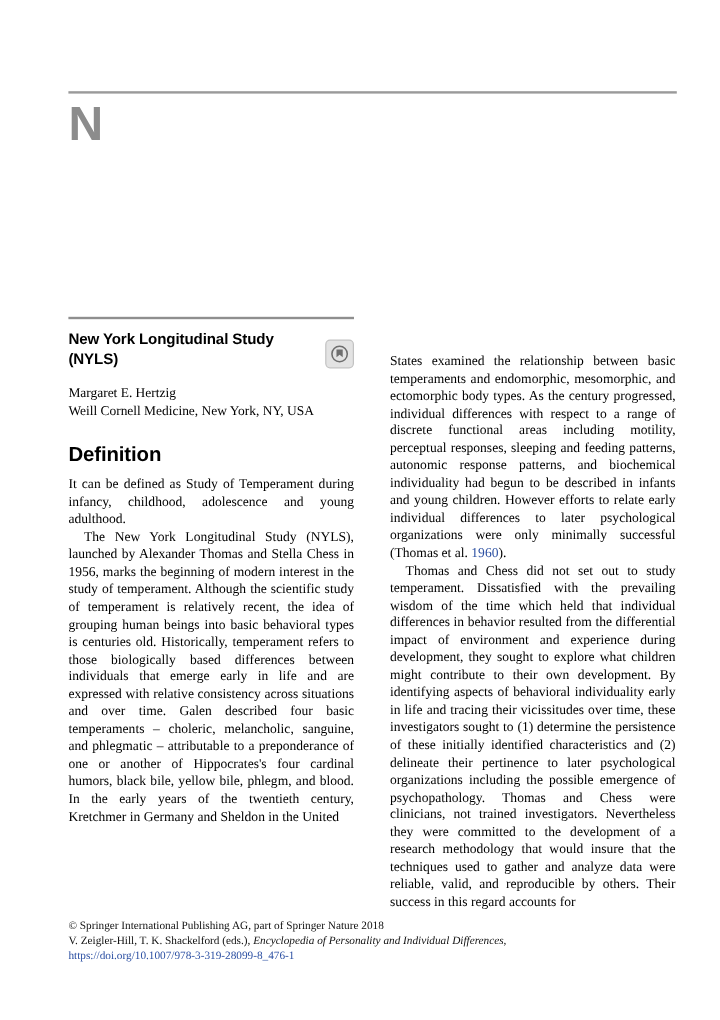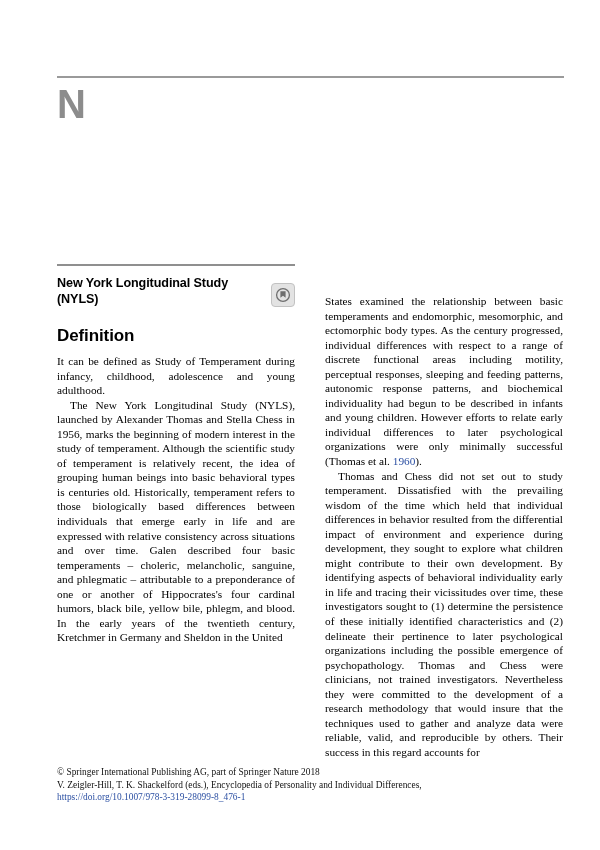--- a/index.html
+++ b/index.html
@@ -132,21 +132,21 @@
   .footer {
     position: absolute;
     left: 57px;
     top: 766px;
     width: 507px;
     font-size: 9.4px;
     line-height: 12.6px;
     color: #111;
   }
   .footer .line { white-space: nowrap; }
-  .footer .ital { }
+  .footer .ital { font-style: italic; }
   .footer .doi {
     color: #2b4fa2;
     text-decoration: none;
   }
   .copy-glyph { font-size: 9.4px; }
 </style>
 </head>
 <body>
 
 <div class="page">
@@ -162,20 +162,22 @@
     <div class="entry-title-row">
       <div class="entry-title">New York Longitudinal Study (NYLS)</div>
       <div class="crossmark">
         <svg width="16" height="16" viewBox="0 0 16 16" aria-hidden="true">
           <circle cx="8" cy="8" r="6.4" fill="none" stroke="#6e6e6e" stroke-width="1.3"></circle>
           <path d="M5.4 4.2 h5.2 v6.6 l-2.6 -2.1 l-2.6 2.1 z" fill="#6e6e6e"></path>
         </svg>
       </div>
     </div>
 
+    <div class="author">Margaret E. Hertzig</div>
+    <div class="affil">Weill Cornell Medicine, New York, NY, USA</div>
 
     <h2 class="head">Definition</h2>
     <p class="body">It can be defined as Study of Temperament during infancy, childhood, adolescence and young adulthood.</p>
 
     <p class="body">The New York Longitudinal Study (NYLS), launched by Alexander Thomas and Stella Chess in 1956, marks the beginning of modern interest in the study of temperament. Although the scientific study of temperament is relatively recent, the idea of grouping human beings into basic behavioral types is centuries old. Historically, temperament refers to those biologically based differences between individuals that emerge early in life and are expressed with relative consistency across situations and over time. Galen described four basic temperaments – choleric, melancholic, sanguine, and phlegmatic – attributable to a preponderance of one or another of Hippocrates's four cardinal humors, black bile, yellow bile, phlegm, and blood. In the early years of the twentieth century, Kretchmer in Germany and Sheldon in the United</p>
   </div>
 
   <div class="col col-right">
     <p class="body"><span>States examined the relationship between basic temperaments and endomorphic, mesomorphic, and ectomorphic body types. As the century progressed, individual differences with respect to a range of discrete functional areas including motility, perceptual responses, sleeping and feeding patterns, autonomic response patterns, and biochemical individuality had begun to be described in infants and young children. However efforts to relate early individual differences to later psychological organizations were only minimally successful (Thomas et al. </span><a class="ref-link" href="#">1960</a><span>).</span></p>
 

